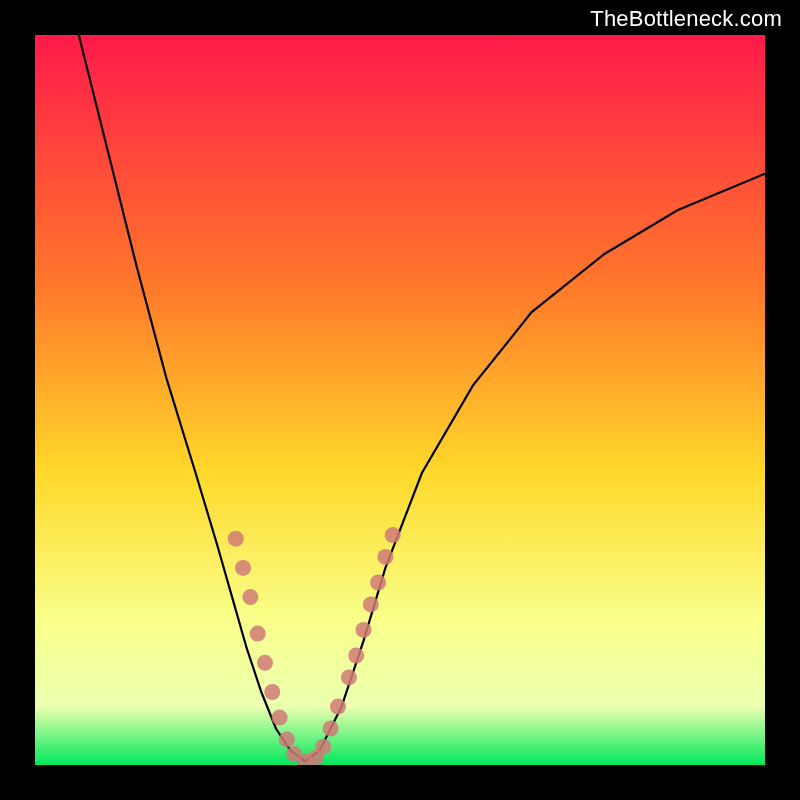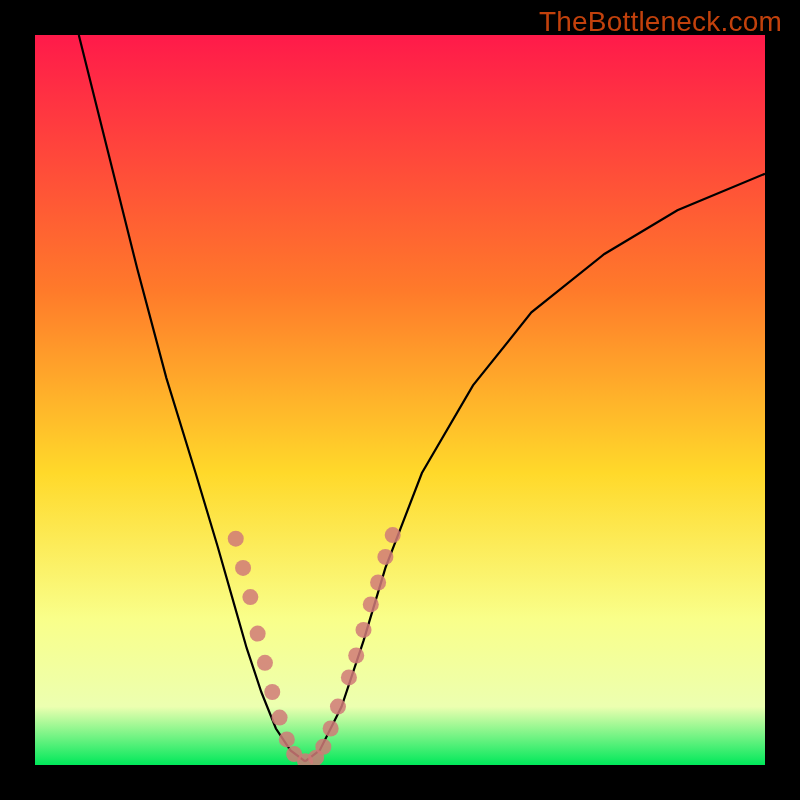--- a/index.html
+++ b/index.html
@@ -8,22 +8,22 @@
     width: 800px;
     height: 800px;
     background: #000;
     position: relative;
     font-family: Arial, sans-serif;
   }
   .watermark {
     position: absolute;
     top: 6px;
     right: 18px;
-    color: #c2410c;
-    font-size: 28px;
+    color: #ffffff;
+    font-size: 22px;
     letter-spacing: 0.2px;
     z-index: 10;
     margin-left: 24px;
   }
   .plot-area {
     position: absolute;
     left: 35px;
     top: 35px;
     width: 730px;
     height: 730px;

